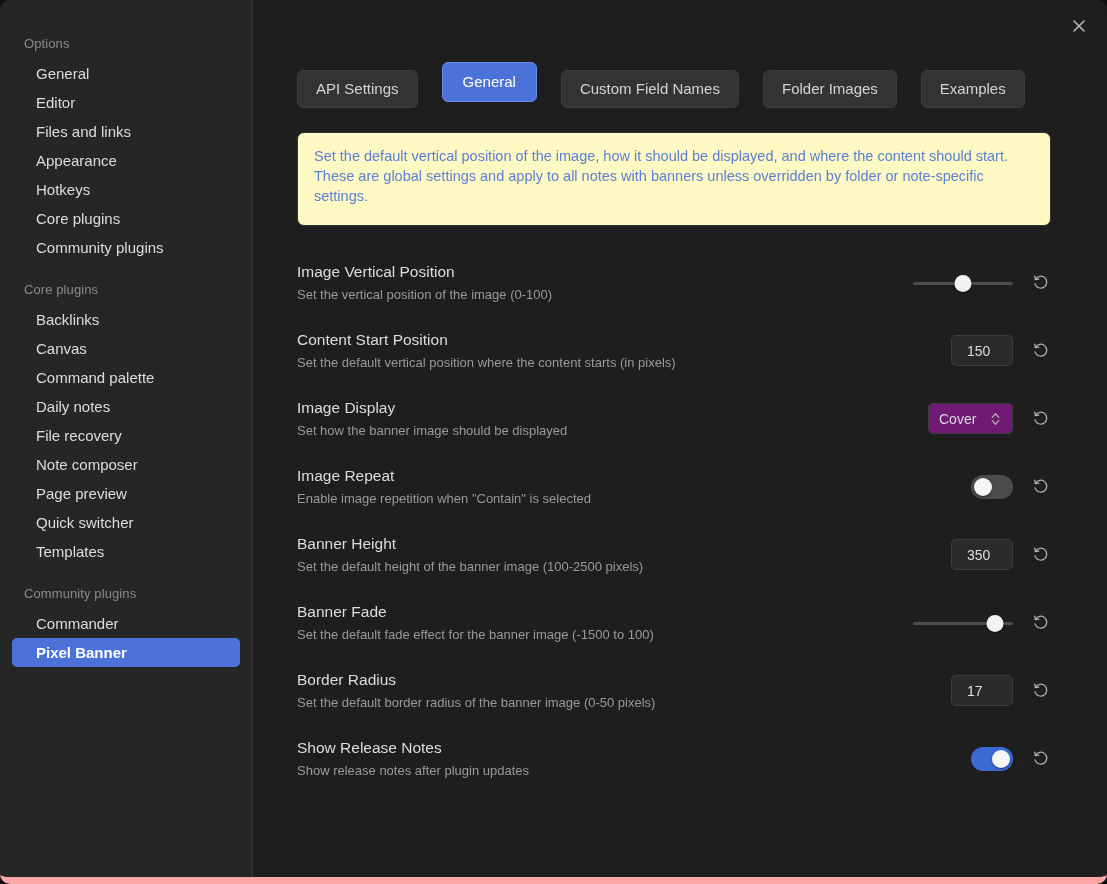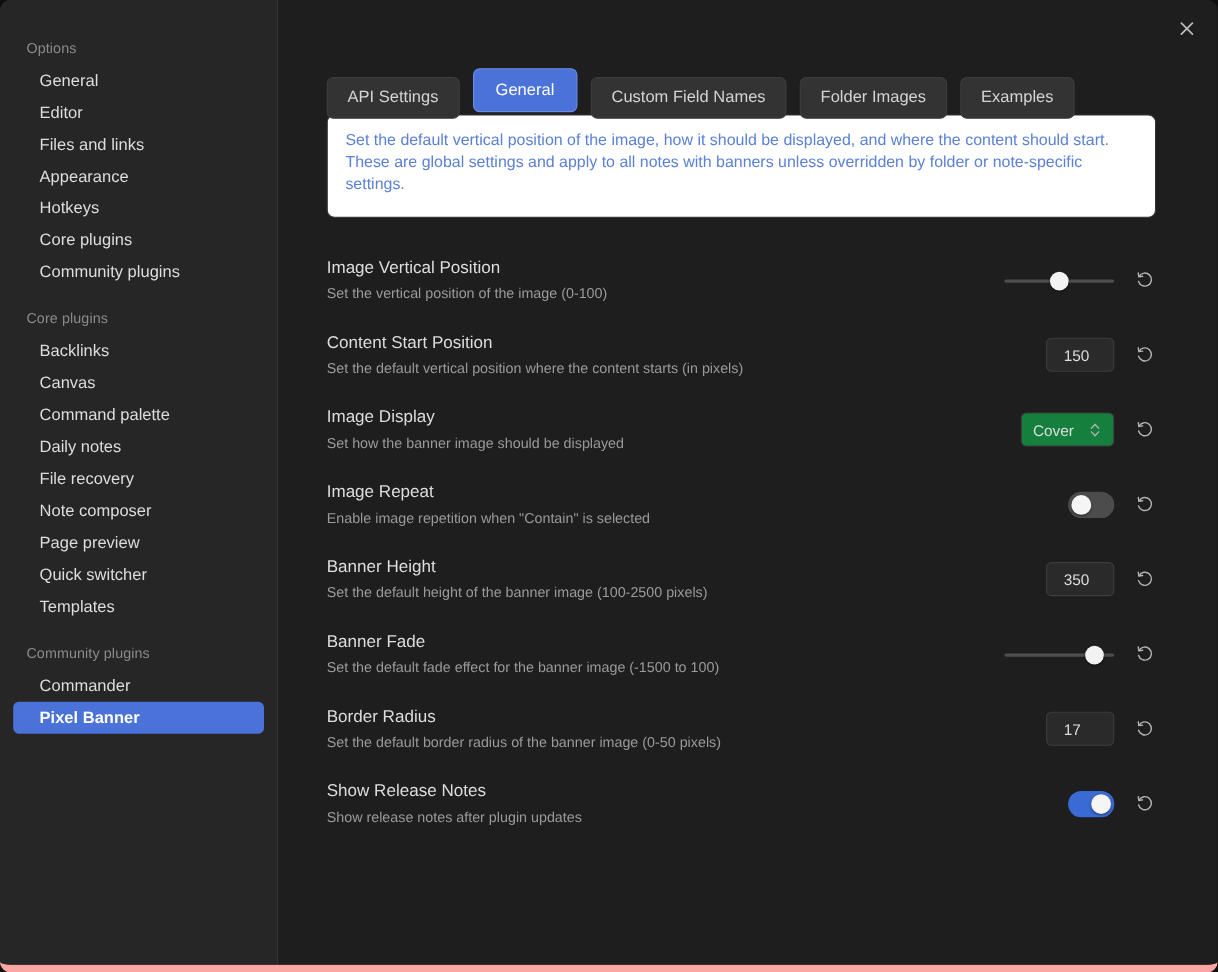--- a/index.html
+++ b/index.html
@@ -87,21 +87,22 @@
 
   .inner {
     padding: 62px 56px 0 44px;
     box-sizing: border-box;
   }
 
   
   .tabs {
     display: flex;
     align-items: flex-start;
-    gap: 12px;
+    gap: 24px;
+    margin-bottom: 28px;
     height: 42px;
   }
   .tab {
     background: #333333;
     color: #d4d4d4;
     font-size: 15px;
     border: 1px solid #3d3d3d;
     border-radius: 6px;
     padding: 9px 18px;
     cursor: pointer;
@@ -112,21 +113,21 @@
   .tab.active {
     background: #4a72d8;
     border-color: #6b8ce6;
     color: #ffffff;
     margin-top: 0;
     padding: 10px 20px;
   }
 
   
   .callout {
-    background: #ffffff;
+    background: #fef9c3;
     border: 1px solid #343434;
     border-radius: 7px;
     padding: 13px 16px 19px 16px;
     color: #5b80d6;
     font-size: 14.5px;
     line-height: 20px;
     margin-bottom: 22px;
   }
 
   
@@ -197,21 +198,21 @@
     padding: 0 15px;
     box-sizing: border-box;
     outline: none;
   }
 
   
   .select-wrap {
     position: relative;
     width: 85px;
     height: 31px;
-    background: #15803d;
+    background: #701a75;
     border: 1px solid #3d3d3d;
     border-radius: 5px;
     display: flex;
     align-items: center;
     padding: 0 12px 0 10px;
     box-sizing: border-box;
     cursor: pointer;
   }
   .select-value {
     color: #dcddde;

